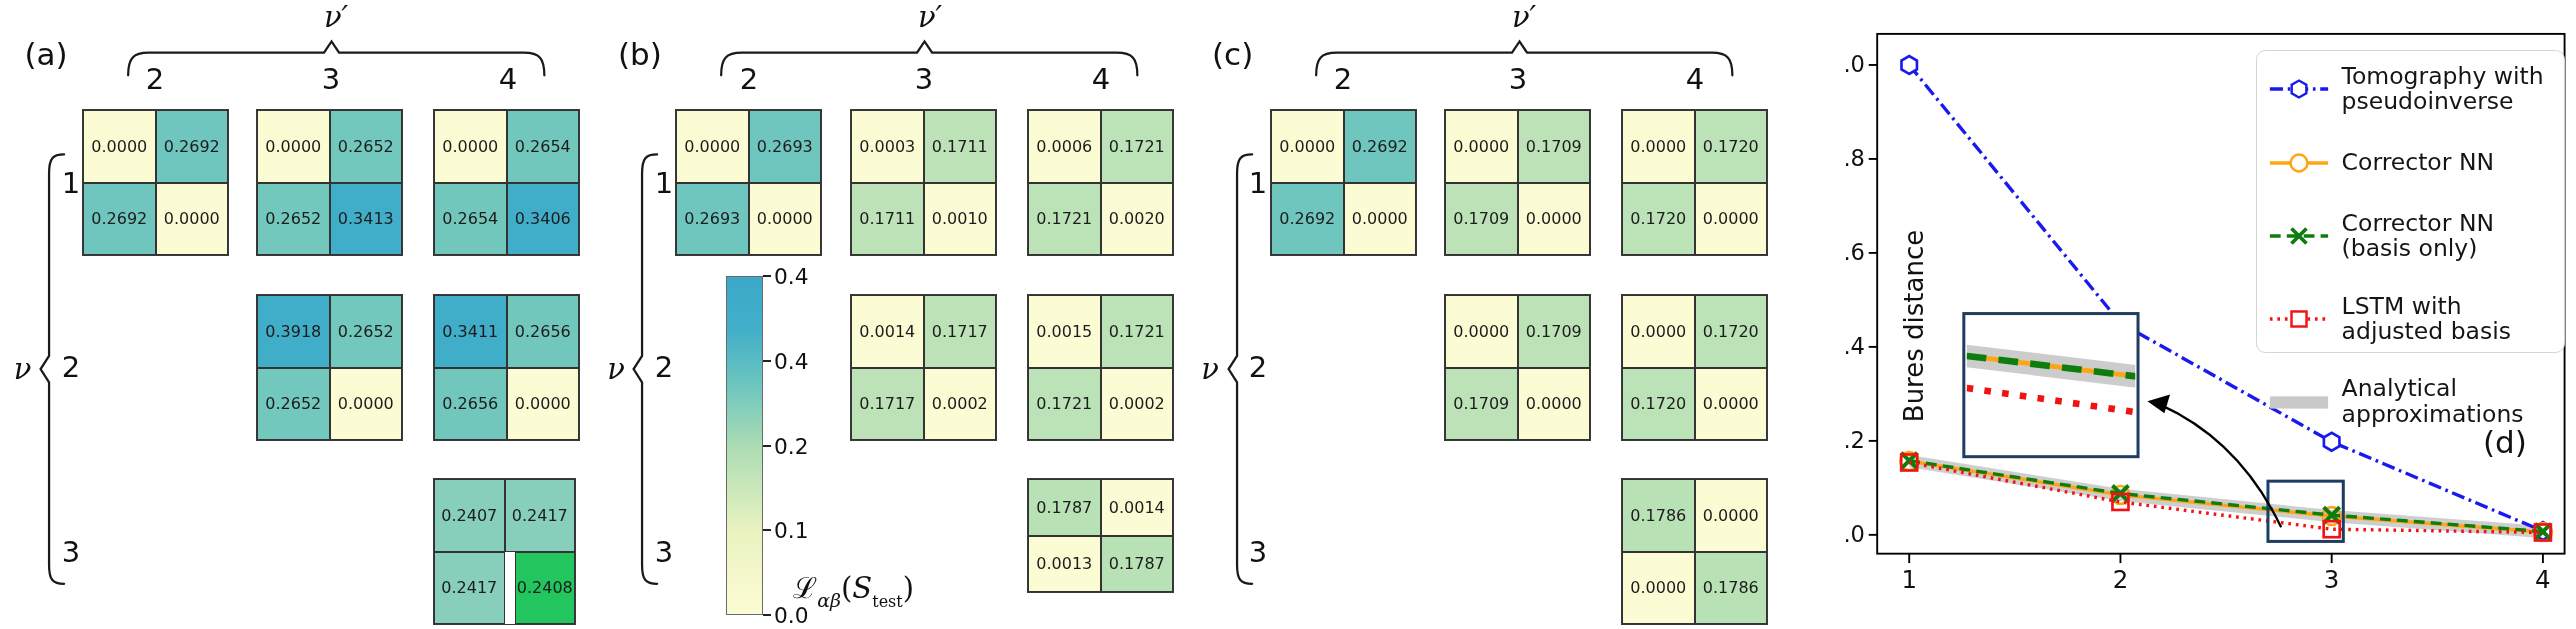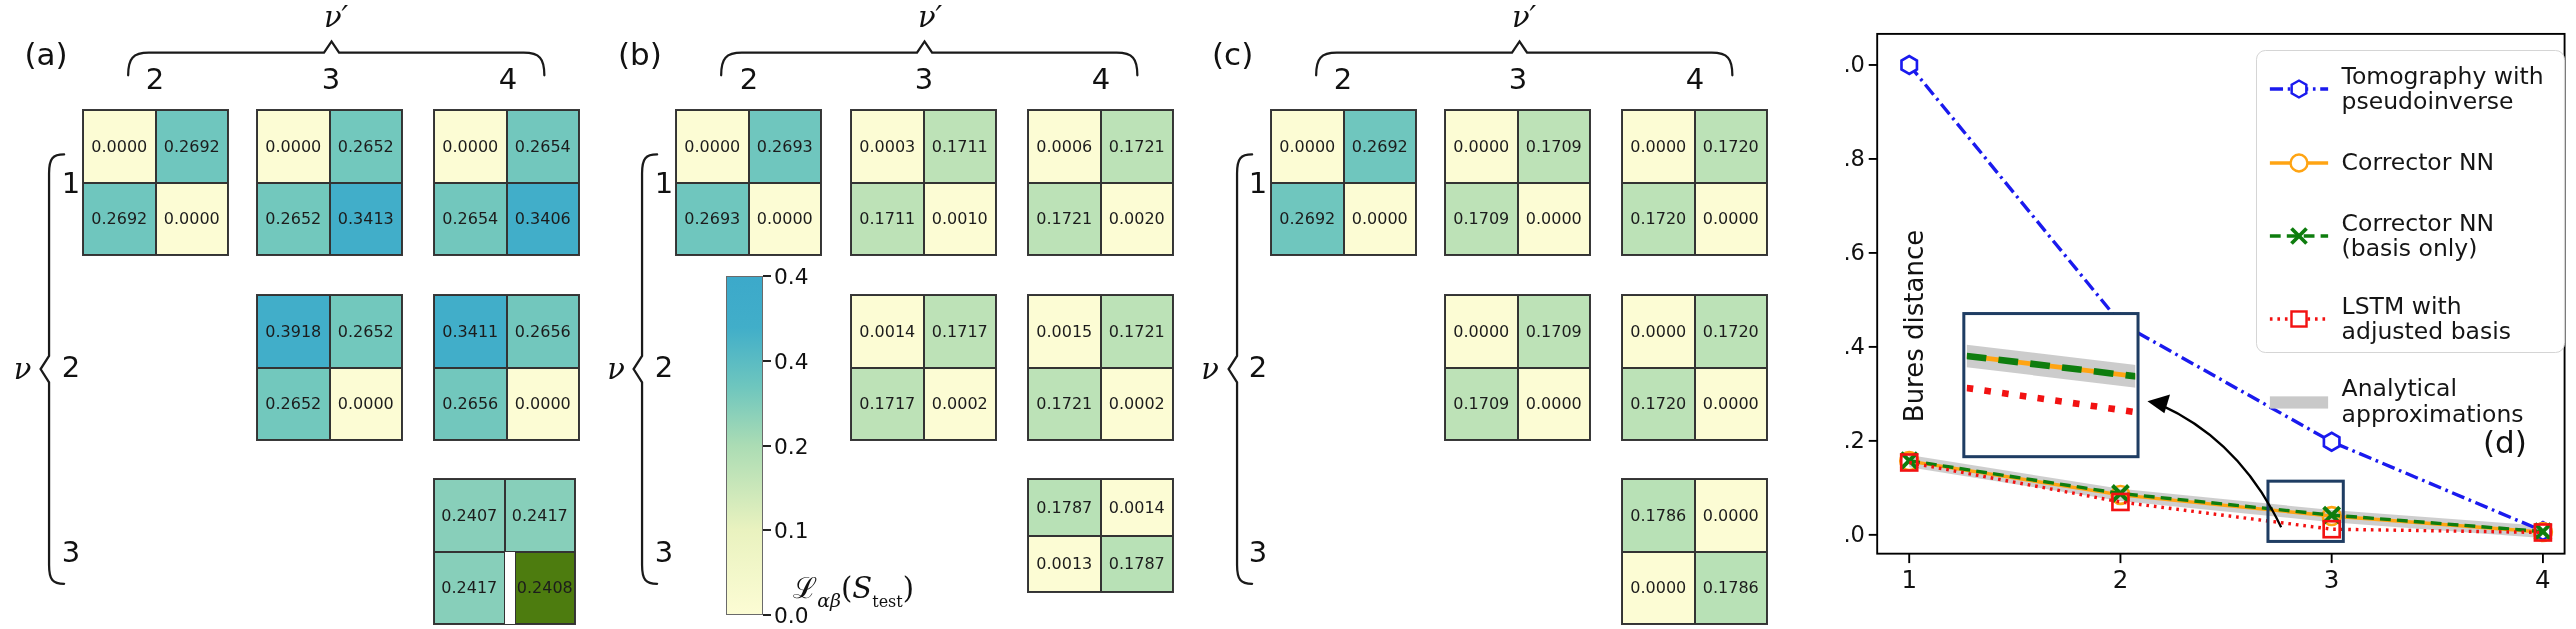--- a/index.html
+++ b/index.html
@@ -82,21 +82,21 @@
       <div class="abs matrix" style="left: 433px; top: 294px; width: 147px; height: 147px;">
         <div class="cell" style="position: static; background: rgb(65, 174, 201);">0.3411</div>
         <div class="cell" style="position: static; background: rgb(114, 199, 189);">0.2656</div>
         <div class="cell" style="position: static; background: rgb(114, 199, 189);">0.2656</div>
         <div class="cell" style="position: static; background: rgb(252, 252, 212);">0.0000</div>
       </div>
       <div class="abs matrix" style="left: 433px; top: 478px; width: 143px; height: 147px;">
         <div class="cell" style="position: static; background: rgb(136, 207, 186);">0.2407</div>
         <div class="cell" style="position: static; background: rgb(135, 207, 186);">0.2417</div>
         <div class="cell" style="position: static; background: rgb(135, 207, 186);">0.2417</div>
-        <div class="cell" style="position: static; background: #4d7c0f; margin-left: 10px;">0.2408</div>
+        <div class="cell" style="position: static; background: #22c55e; margin-left: 10px;">0.2408</div>
       </div>
     </div>
     <div class="abs " style="left: 0px; top: 0px;">
       <div class="abs panel-label" style="left: 618px; top: 36px;">(b)</div>
       <div class="abs greek centered" style="left: 930px; top: 17px;">ν′</div>
       <div class="abs greek centered" style="left: 616px; top: 369px;">ν</div>
       <svg width="584" height="629" style="position:absolute;left:593px;top:0;pointer-events:none;" viewBox="0 0 620 668">
         <path d="M 136 80 C 136 62 141 56 158 56 L 344 56 L 352 44 L 360 56 L 556 56 C 573 56 578 62 578 80" fill="none" stroke="#1a1a1a" stroke-width="2.4" stroke-linecap="round"></path>
         <path d="M 68 164 C 56 164 52 168 52 184 L 52 378 L 43 392 L 52 406 L 52 600 C 52 616 56 620 68 620" fill="none" stroke="#1a1a1a" stroke-width="2.4" stroke-linecap="round"></path>
       </svg>

